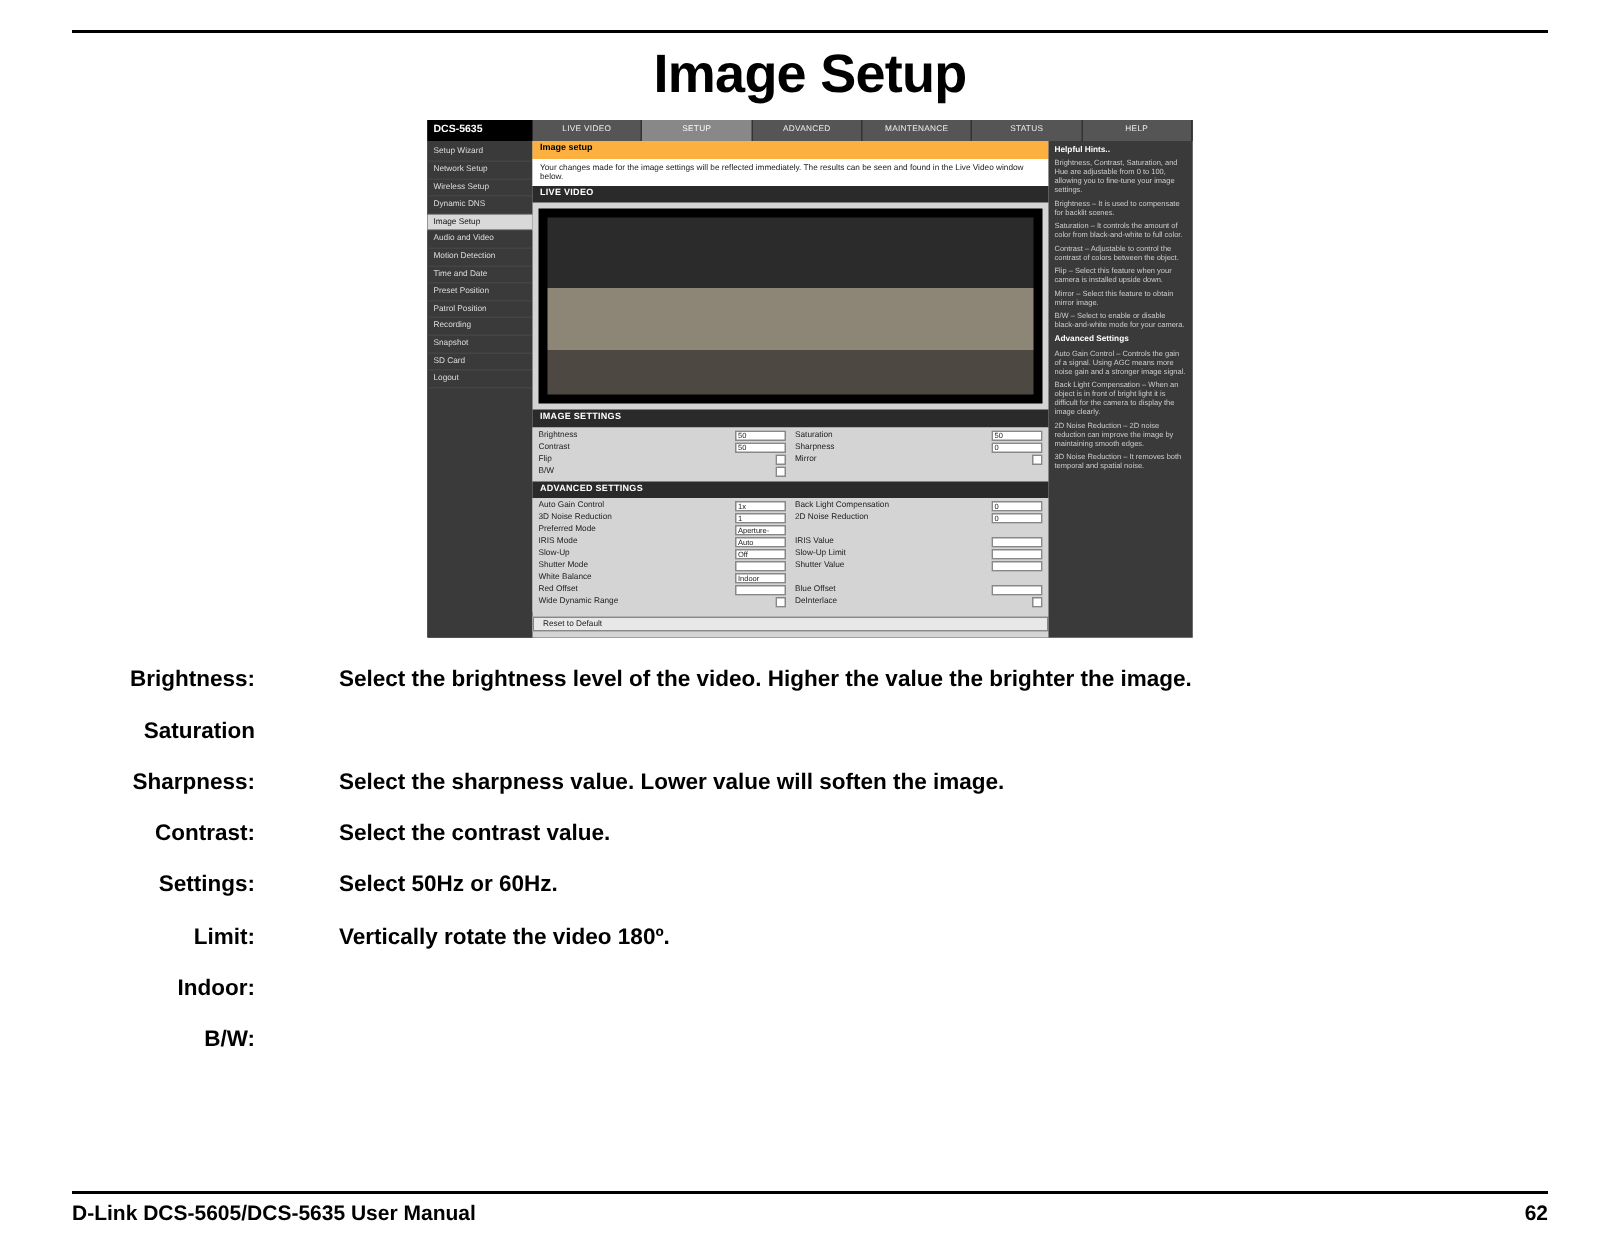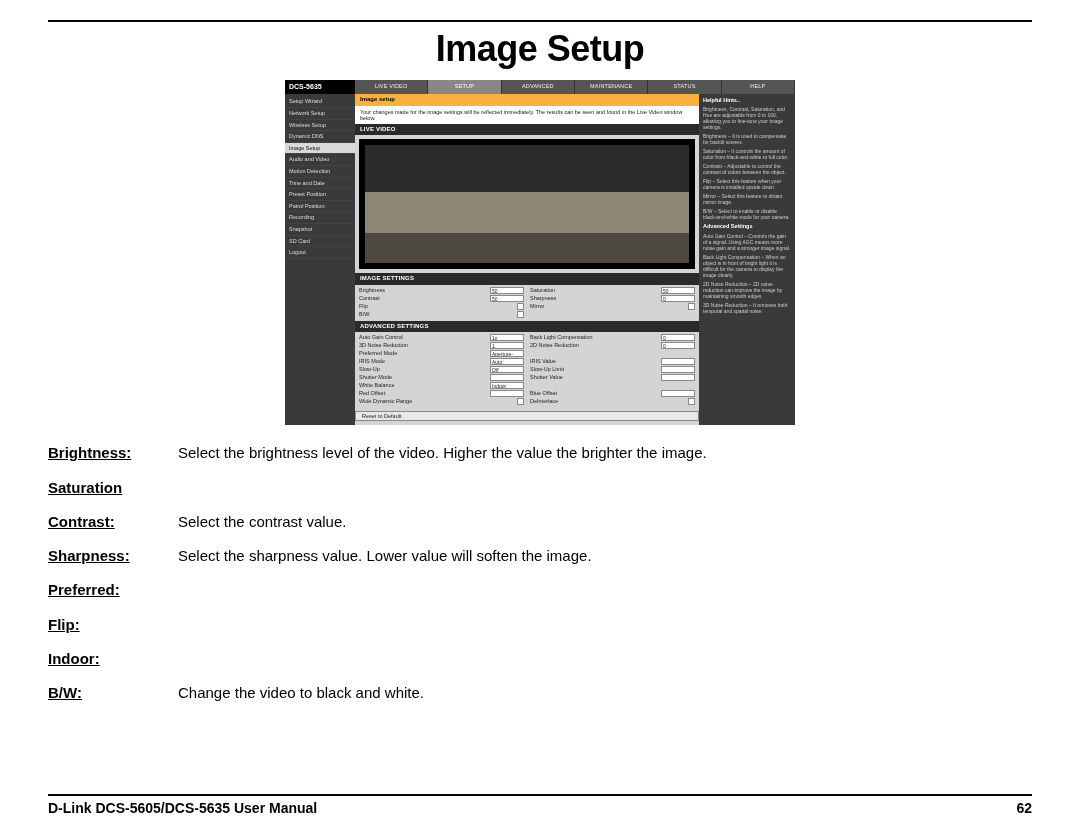--- a/index.html
+++ b/index.html
@@ -171,28 +171,28 @@
   .def-row {
     display: flex;
     align-items: baseline;
     margin: 0 0 14px 0;
     font-size: 15px;
     line-height: 1.35;
   }
   .def-row .term {
     width: 130px;
     min-width: 130px;
-    text-align: left;
+    text-align: right;
     font-weight: 700;
     padding-right: 8px;
-    text-decoration: underline;
   }
   .def-row .desc {
     flex: 1;
-    font-weight: 400;
+    font-weight: 700;
+    margin-left: 48px;
   }
   
   .footer-wrap {
     position: absolute;
     left: 48px; right: 48px; bottom: 18px;
   }
   .rule-bot {
     border-top: 2px solid #000;
     margin-bottom: 4px;
   }
@@ -372,39 +372,40 @@
 
   <div class="defs" id="defs">
       <div class="def-row">
         <div class="term">Brightness:</div>
         <div class="desc">Select the brightness level of the video. Higher the value the brighter the image.</div>
       </div>
       <div class="def-row">
         <div class="term">Saturation</div>
       </div>
       <div class="def-row">
+        <div class="term">Sharpness:</div>
+        <div class="desc">Select the sharpness value. Lower value will soften the image.</div>
+      </div>
+      <div class="def-row">
         <div class="term">Contrast:</div>
         <div class="desc">Select the contrast value.</div>
       </div>
       <div class="def-row">
-        <div class="term">Sharpness:</div>
-        <div class="desc">Select the sharpness value. Lower value will soften the image.</div>
-      </div>
-      <div class="def-row">
-        <div class="term">Preferred:</div>
-      </div>
-      <div class="def-row">
-        <div class="term">Flip:</div>
+        <div class="term">Settings:</div>
+        <div class="desc">Select 50Hz or 60Hz.</div>
+      </div>
+      <div class="def-row">
+        <div class="term">Limit:</div>
+        <div class="desc">Vertically rotate the video 180º.</div>
       </div>
       <div class="def-row">
         <div class="term">Indoor:</div>
       </div>
       <div class="def-row">
         <div class="term">B/W:</div>
-        <div class="desc">Change the video to black and white.</div>
       </div>
     </div>
 </div>
 
 <div class="footer-wrap">
   <div class="rule-bot"></div>
   <div class="footer">
     <span>D-Link DCS-5605/DCS-5635 User Manual</span>
     <span>62</span>
   </div>

